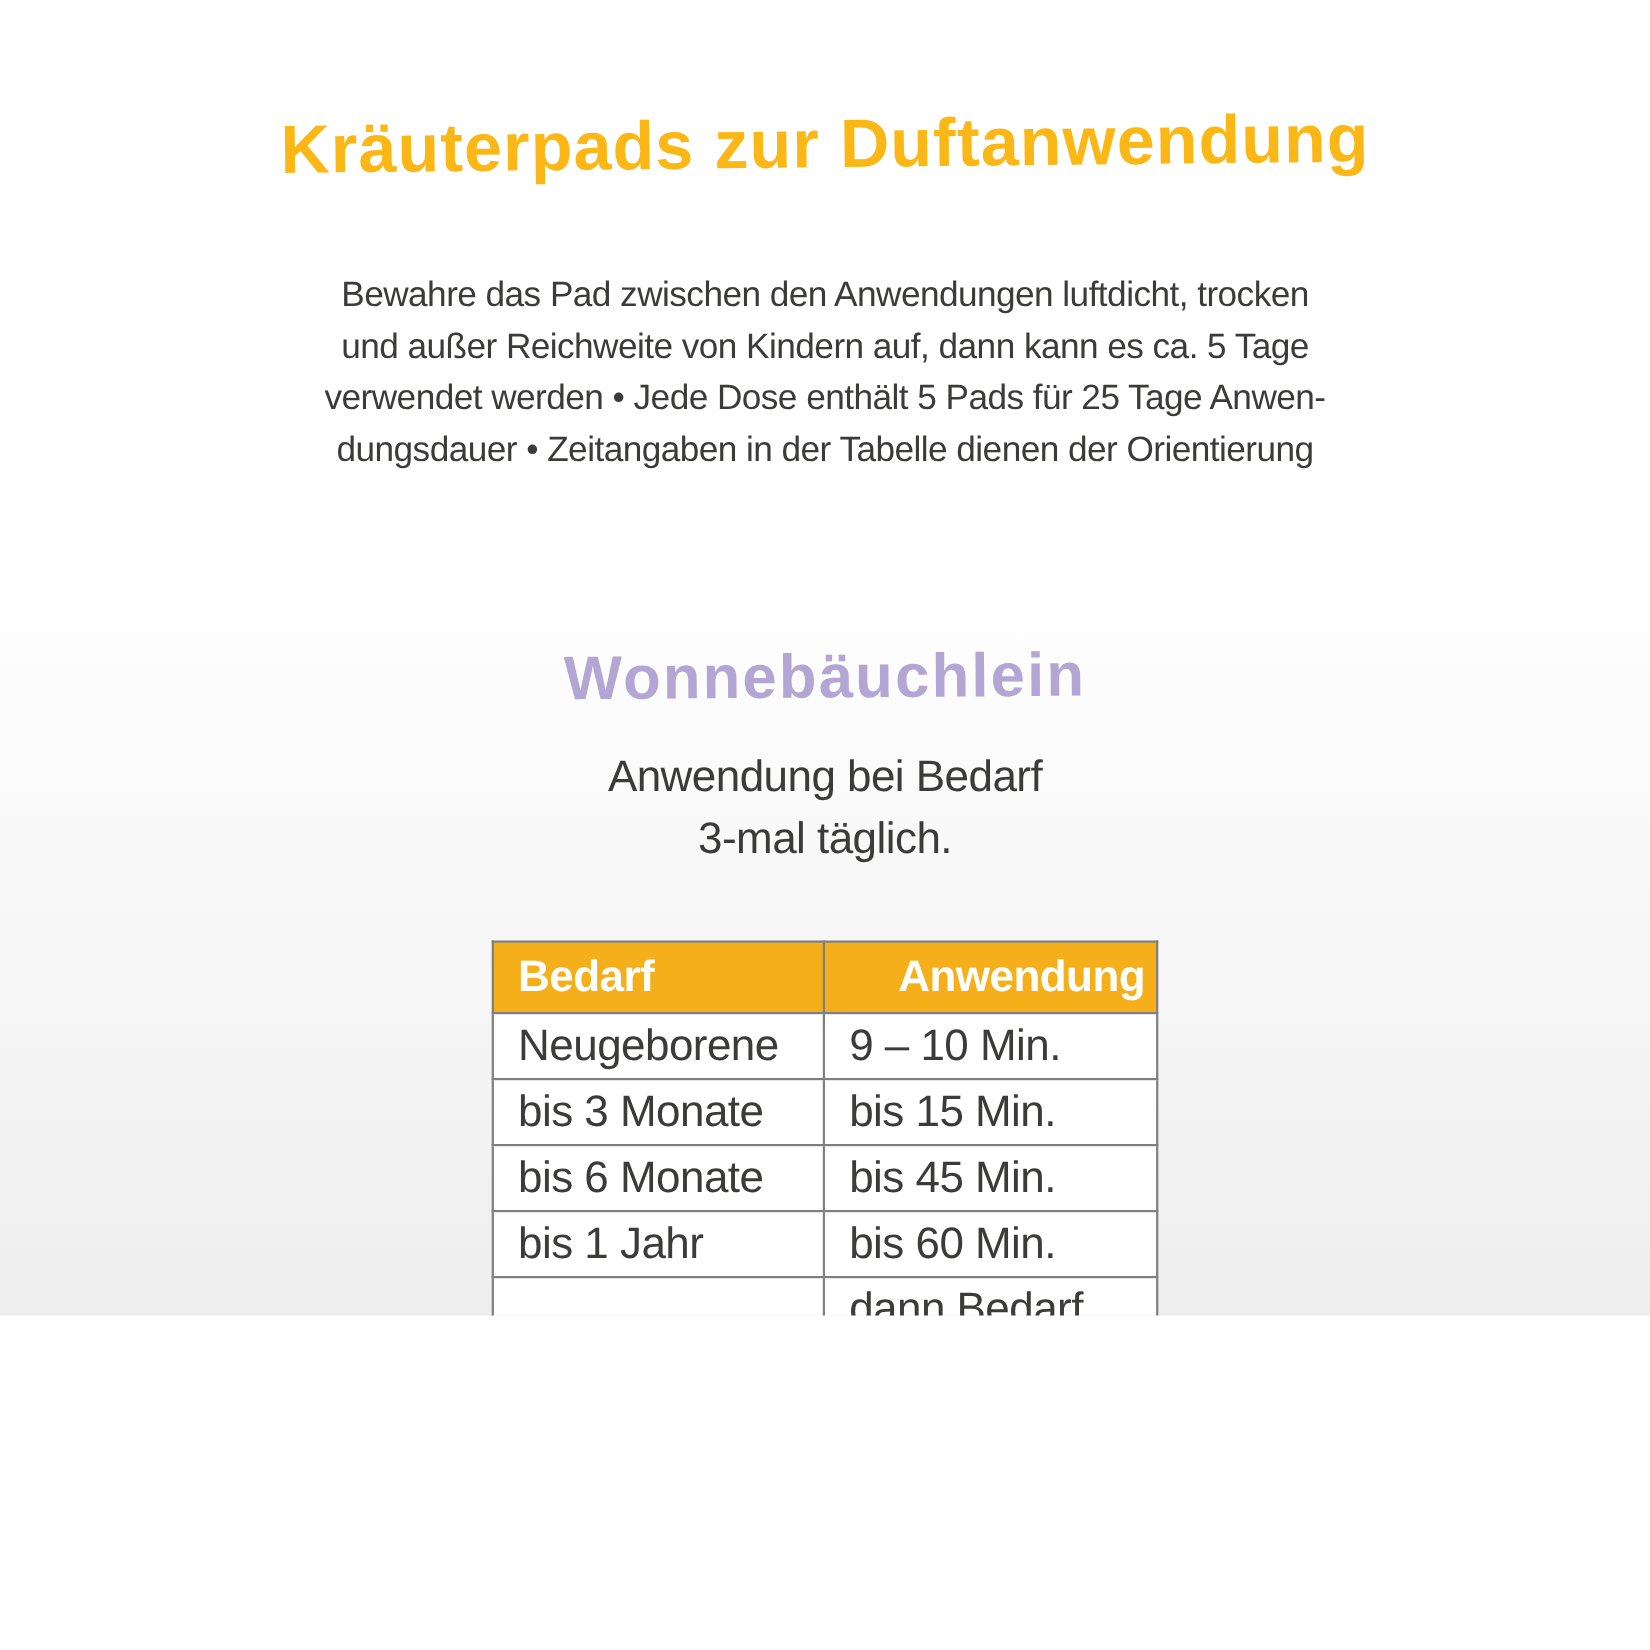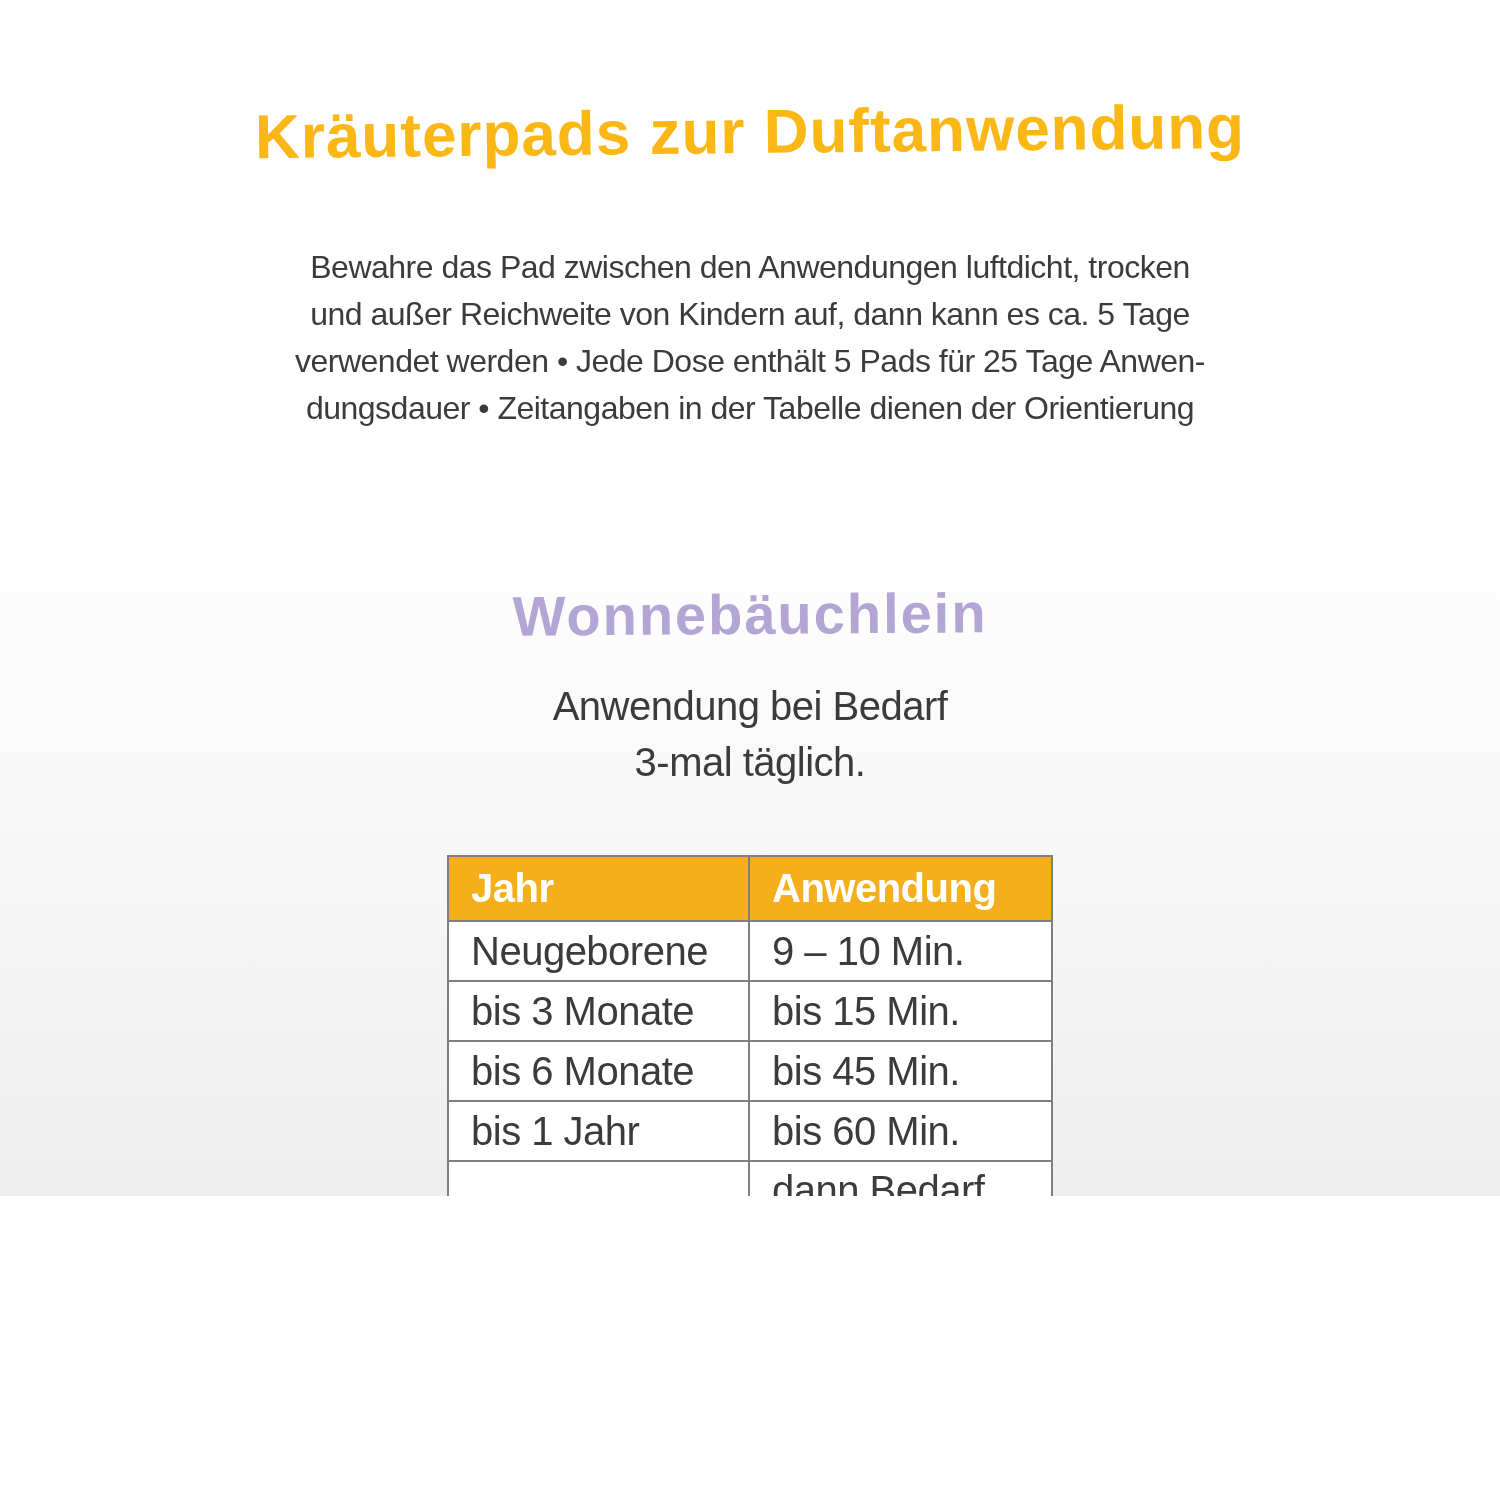--- a/index.html
+++ b/index.html
@@ -116,22 +116,22 @@
   <div class="section-subtext">Anwendung bei Bedarf
 3-mal täglich.</div>
 
   <table class="usage-table">
     <colgroup>
         <col class="c1">
         <col class="c2">
       </colgroup>
     <thead>
       <tr>
-        <th style="background: rgb(245, 175, 27);">Jahr</th>
-        <th style="background: rgb(245, 175, 27);">Anwendung</th>
+        <th style="background: rgb(245, 175, 27);">Bedarf</th>
+        <th style="background: rgb(245, 175, 27); text-align: right;">Anwendung</th>
       </tr>
     </thead>
     <tbody>
       <tr>
         <td>Neugeborene</td>
         <td>9 – 10 Min.</td>
       </tr>
       <tr>
         <td>bis 3 Monate</td>
         <td>bis 15 Min.</td>

